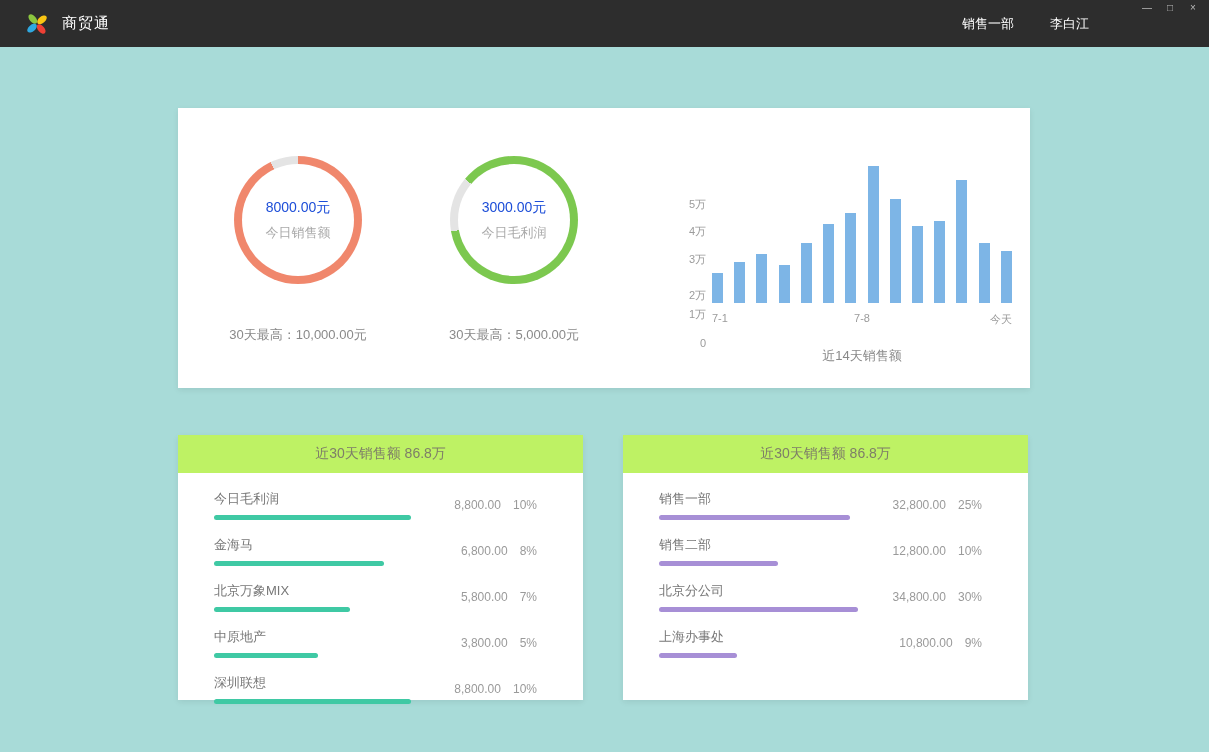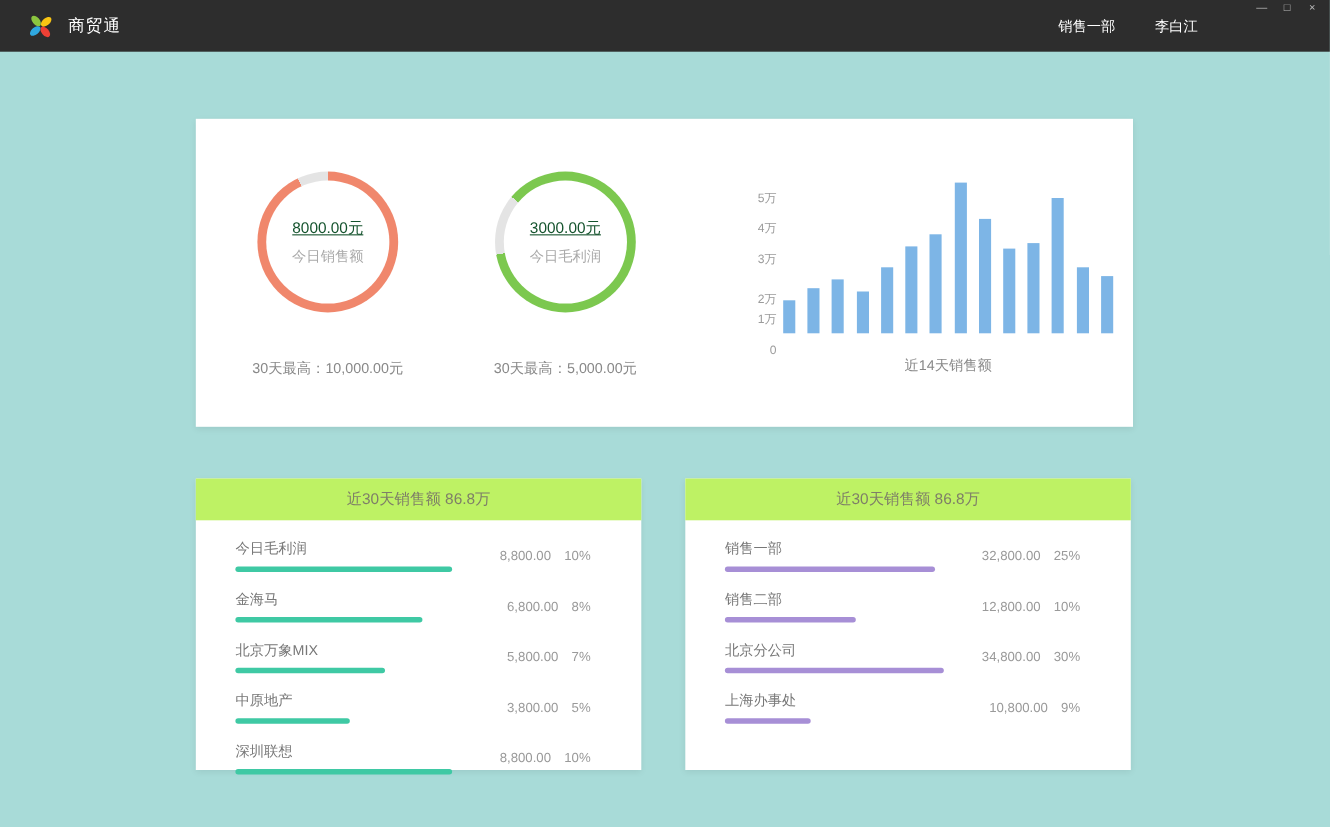--- a/index.html
+++ b/index.html
@@ -21,21 +21,21 @@
   
   .card { background:#fff; box-shadow:0 2px 6px rgba(0,0,0,.08); }
   .card-top { position:absolute; left:178px; top:108px; width:852px; height:280px; display:flex; }
 
   .donut-block { width:192px; margin-left:24px; padding-top:48px;
                  display:flex; flex-direction:column; align-items:center; }
   .ring { width:128px; height:128px; border-radius:50%;
           display:flex; align-items:center; justify-content:center; }
   .ring-inner { width:112px; height:112px; border-radius:50%; background:#fff;
                 display:flex; flex-direction:column; align-items:center; justify-content:center; gap:7px; }
-  .ring-value { font-size:14px; color:#14532d;text-decoration:underline; }
+  .ring-value { font-size:14px; color:#1d4ed8; }
   .ring-label { font-size:13px; color:#a9a9a9; }
   .footnote { margin-top:42px; font-size:13px; color:#898989; }
 
   .chart-block { margin-left:auto; margin-right:12px; padding-top:58px; width:346px; }
   .plot-wrap { position:relative; margin-left:40px; width:300px; }
   .plot { height:137px; display:flex; align-items:flex-end; justify-content:space-between; }
   .bar { width:11px; }
   .ylabel { position:absolute; left:-36px; width:30px; text-align:right; font-size:11px; color:#9b9b9b; }
   .xlabels { position:relative; height:15px; margin-top:9px; font-size:11px; color:#9b9b9b; }
   .xl-0 { position:absolute; left:0; }
@@ -121,20 +121,25 @@
             <div class="bar" style="height: 52.1px; background: rgb(125, 181, 230);"></div>
           </div>
         <div id="y-axis" style="position: absolute; left: 0px; top: 0px; bottom: 0px;">
             <span class="ylabel" style="position: absolute; bottom: 153px;">5万</span>
             <span class="ylabel" style="position: absolute; bottom: 125.6px;">4万</span>
             <span class="ylabel" style="position: absolute; bottom: 98.2px;">3万</span>
             <span class="ylabel" style="position: absolute; bottom: 62px;">2万</span>
             <span class="ylabel" style="position: absolute; bottom: 43.4px;">1万</span>
             <span class="ylabel" style="position: absolute; bottom: 16px;">0</span>
           </div>
+        <div class="xlabels">
+          <span class="xl-0">7-1</span>
+          <span class="xl-1">7-8</span>
+          <span class="xl-2">今天</span>
+        </div>
         <div class="chart-caption">近14天销售额</div>
       </div>
     </div>
   </div>
 
   <div class="card panel panel-left-pos">
     <div class="panel-header">近30天销售额 86.8万</div>
     <div class="panel-body" id="panel-left-body">
         <div class="prow">
           <div class="prow-left">

